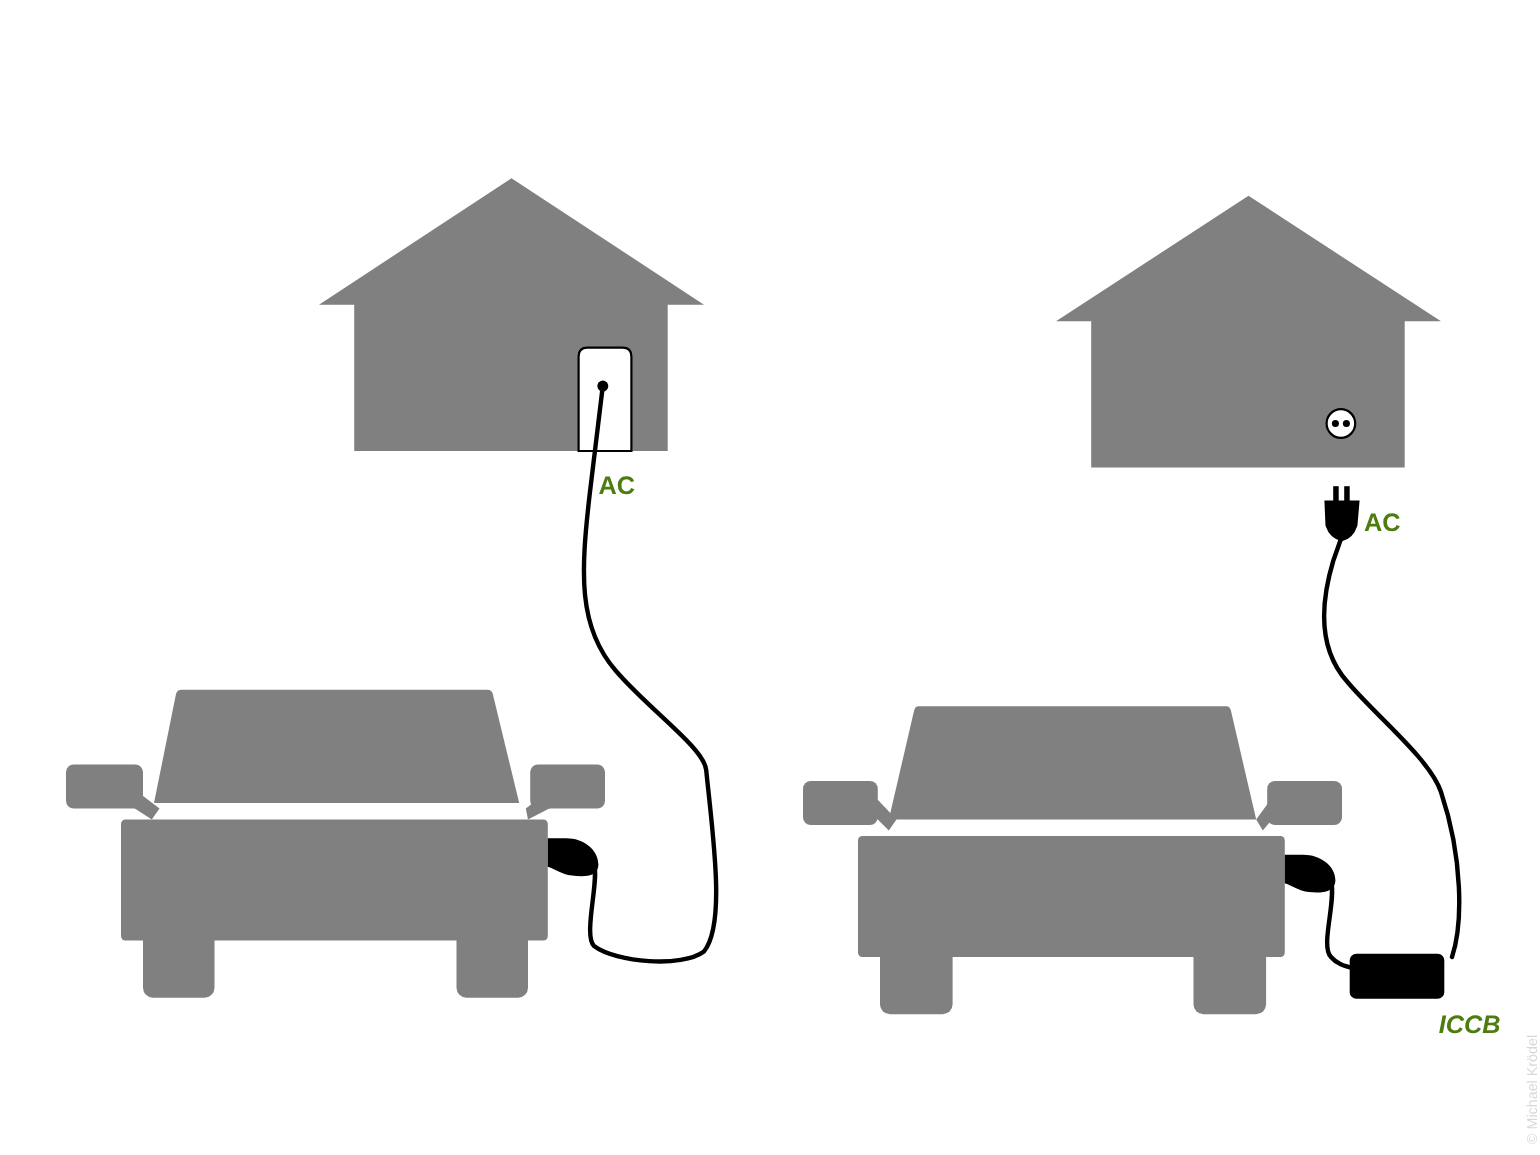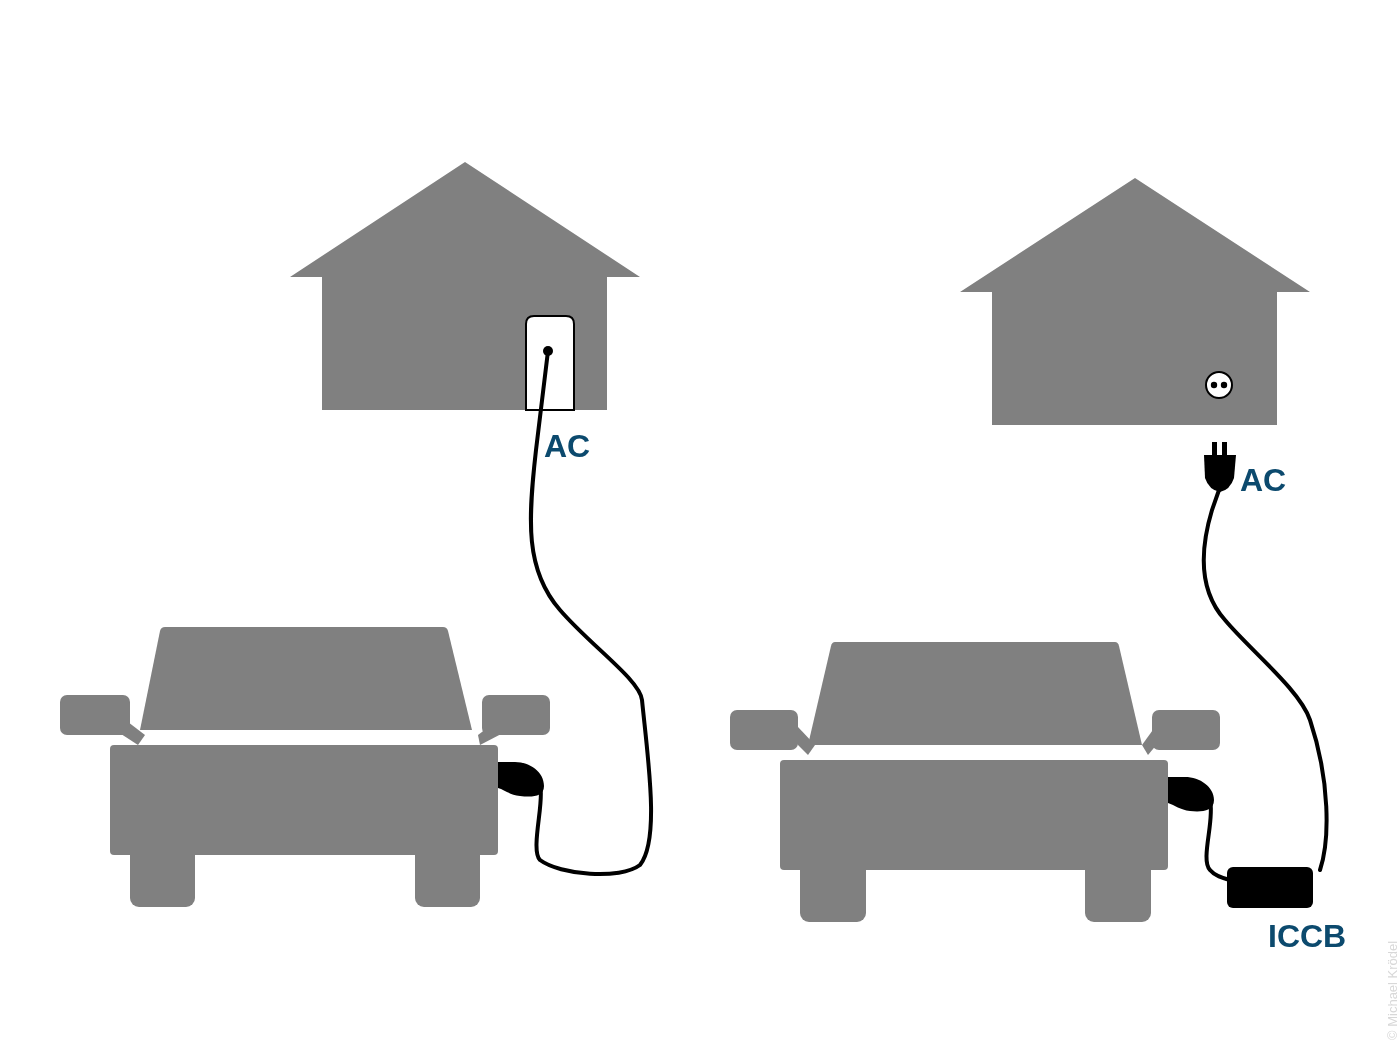--- a/index.html
+++ b/index.html
@@ -1,18 +1,18 @@
 <!DOCTYPE html>
 <html><head>
   <meta charset="utf-8">
   <style>
     html, body { margin: 0; padding: 0; background: #ffffff; }
     body { width: 1400px; height: 1050px; position: relative; overflow: hidden; font-family: "Liberation Sans", sans-serif; }
     svg.scene { position: absolute; left: 0; top: 0; }
-    .label { position: absolute; font-weight: bold; font-size: 32px; color: #0c4a6e; font-family: "Liberation Sans", sans-serif; line-height: 1; }
+    .label { position: absolute; font-weight: bold; font-size: 23px; color: #4d7c0f; font-family: "Liberation Sans", sans-serif; line-height: 1; }
     .watermark { position: absolute; left: 1385px; top: 1040px; transform-origin: 0 0; transform: rotate(-90deg); font-size: 13px; color: #d8d8d8; white-space: nowrap; font-family: "Liberation Sans", sans-serif; }
   </style>
 </head>
 <body>
 
 <svg class="scene" width="1400" height="1050" viewBox="0 0 1400 1050">
 
   <g>
     <polygon points="465,162 640,277 607,277 607,410 322,410 322,277 290,277" fill="#808080"></polygon>
   </g>
@@ -68,14 +68,14 @@
     <rect x="780" y="760" width="388" height="110" rx="4"></rect>
     <rect x="800" y="855" width="66" height="67" rx="9"></rect>
     <rect x="1085" y="855" width="66" height="67" rx="9"></rect>
   </g>
 
   <path d="M1168,777 L1185,777 C1200,777 1214,787 1214,800 C1214,812 1200,812 1190,811 C1180,810 1175,805 1168,803 Z" fill="#000"></path>
 </svg>
 
 <div class="label" style="left:544px; top:430px;">AC</div>
 <div class="label" style="left:1240px; top:464px;">AC</div>
-<div class="label" style="left:1268px; top:920px;">ICCB</div>
+<div class="label" style="left:1308px; top:920px;font-style:italic;">ICCB</div>
 <div class="watermark">© Michael Krödel</div>
 
 </body></html>

